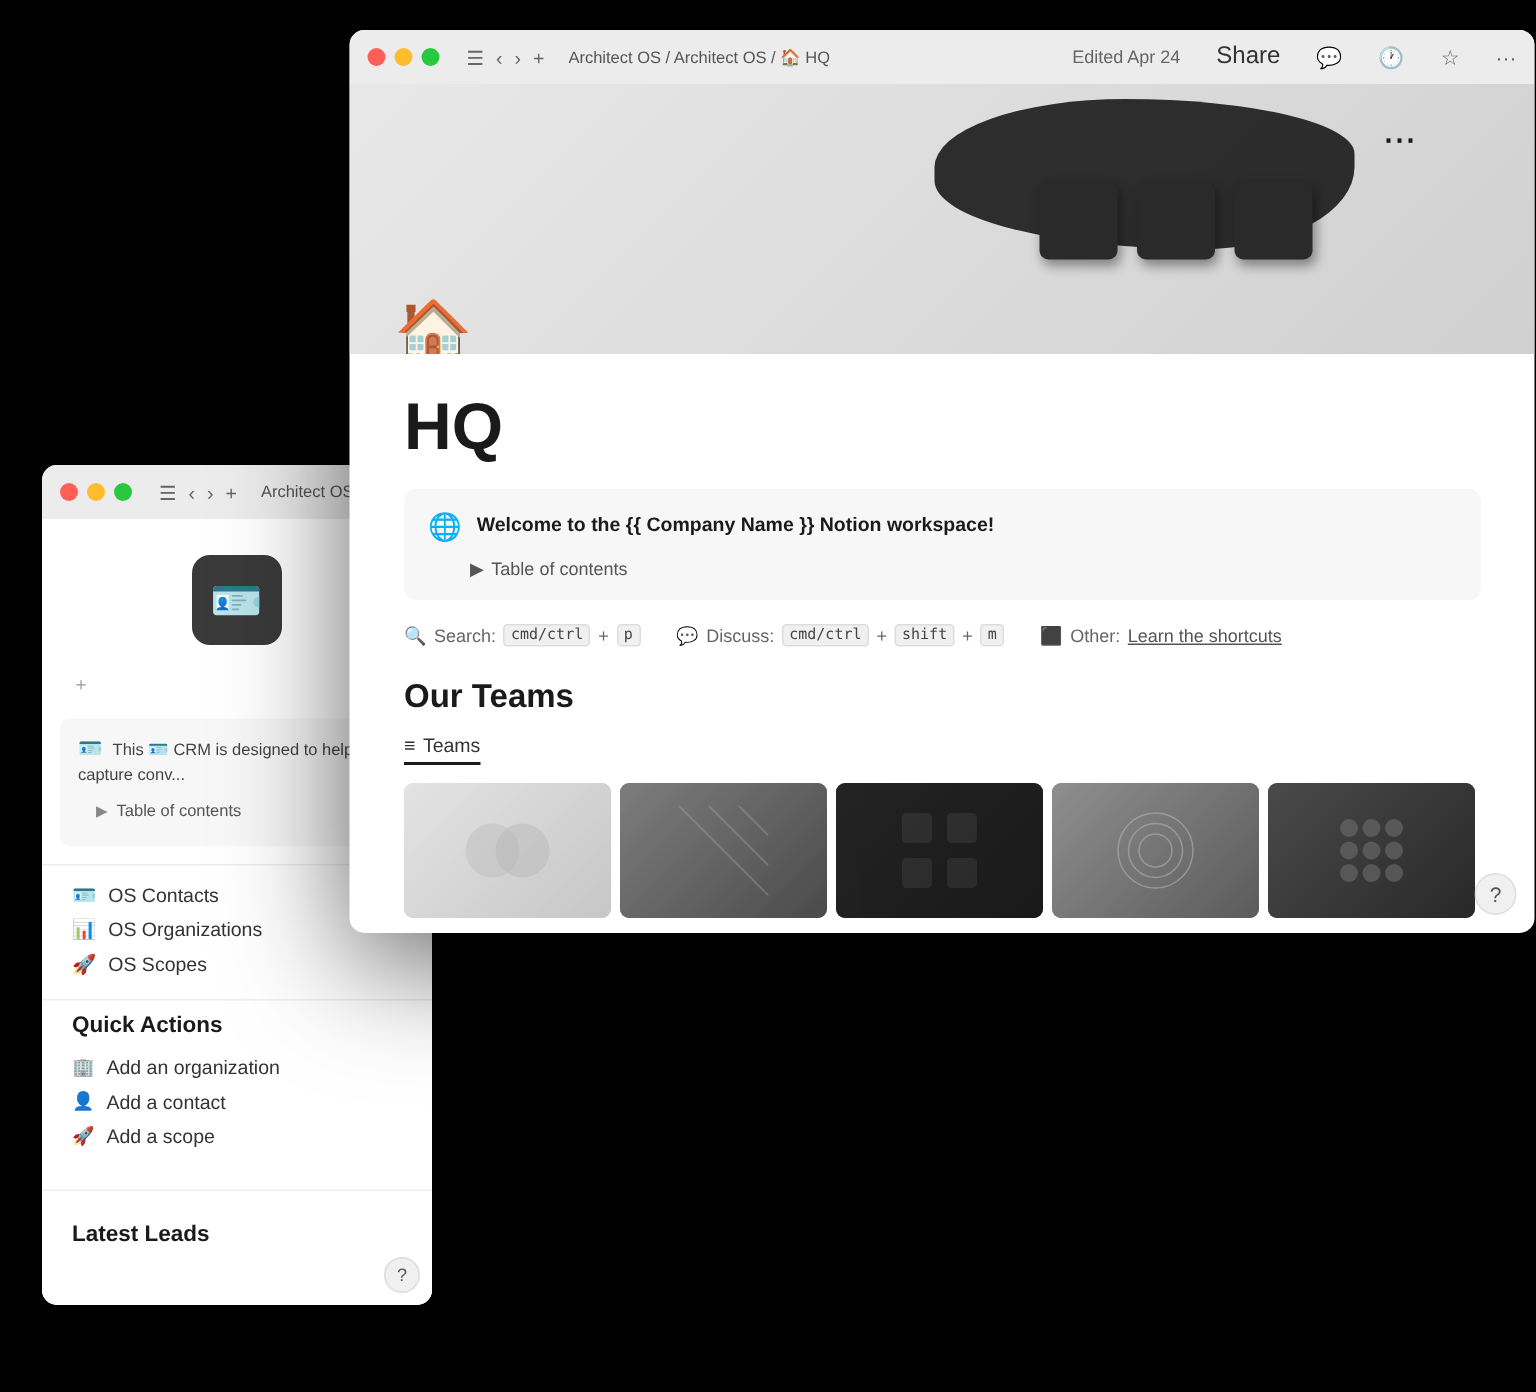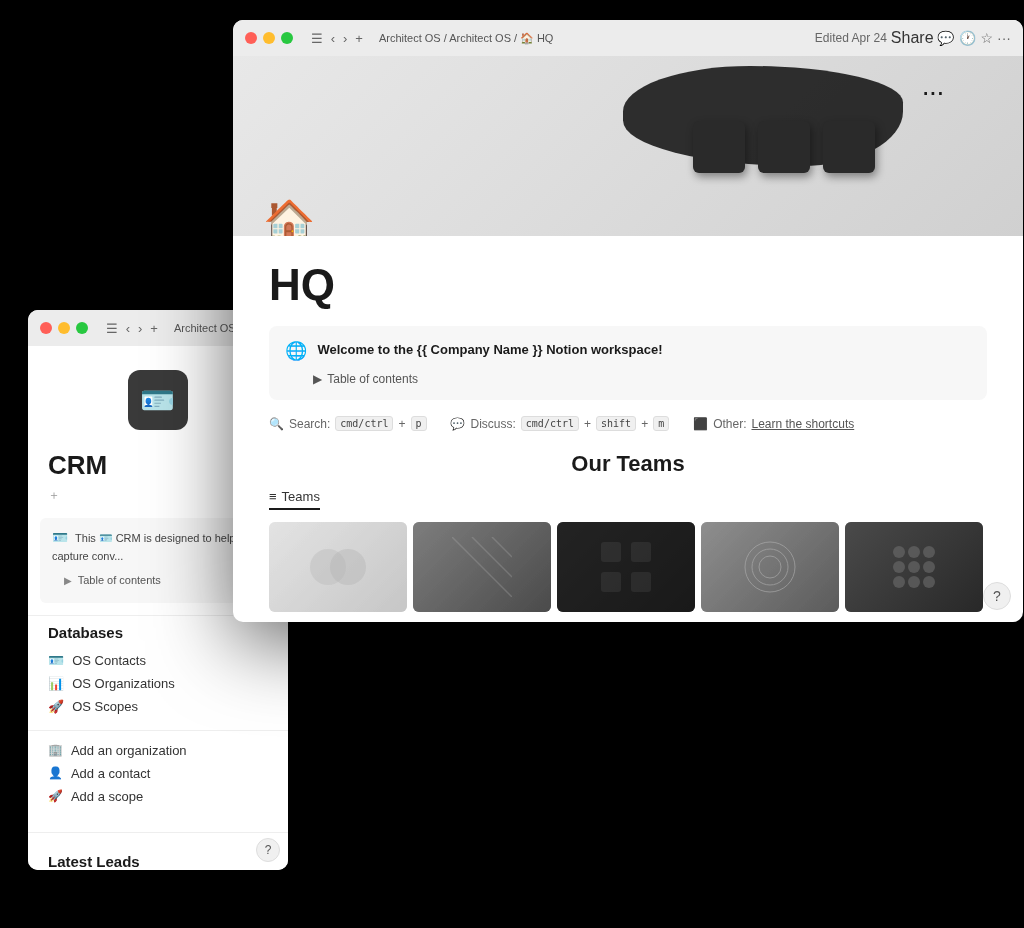--- a/index.html
+++ b/index.html
@@ -194,21 +194,21 @@
       display: flex;
       align-items: center;
       padding: 0 12px;
       gap: 8px;
       flex-shrink: 0;
     }
     .titlebar-right {
       margin-left: auto;
       display: flex;
       align-items: center;
-      gap: 4px;
+      gap: 24px;
       font-size: 12px;
       color: #666;
     }
     .share-btn {
       font-size: 16px;
       color: #333;
       font-weight: 500;
       cursor: pointer;
     }
     .titlebar-right-icon {
@@ -349,21 +349,20 @@
       color: #555;
       text-decoration: underline;
       cursor: pointer;
     }
 
     .section-title-large {
       font-size: 22px;
       font-weight: 700;
       color: #1a1a1a;
       margin-bottom: 12px;
-      text-align: center;
     }
     .teams-tab-bar {
       display: flex;
       gap: 8px;
       margin-bottom: 12px;
     }
     .teams-tab {
       display: flex;
       align-items: center;
       gap: 5px;
@@ -441,51 +440,50 @@
       <span class="nav-btn">›</span>
       <span class="nav-btn">+</span>
     </div>
     <span class="titlebar-breadcrumb">Architect OS /</span>
   </div>
 
   <div class="content">
     <div class="crm-icon-area">
       <div class="crm-icon">🪪</div>
     </div>
-    <div class="crm-title">CRM</div>
     <div class="crm-add-row">
       <span>＋</span>
     </div>
     <div class="crm-description">
       <span class="crm-desc-icon">🪪</span>
       <span>This 🪪 CRM is designed to help you capture conv...</span>
       <div class="toc-row">
         <span class="toc-arrow">▶</span>
         <span>Table of contents</span>
       </div>
     </div>
 
     <div class="section-divider"></div>
-    <div class="section-heading">Databases</div>
     <div class="db-item">
       <span class="db-item-icon">🪪</span>
       <span>OS Contacts</span>
     </div>
     <div class="db-item">
       <span class="db-item-icon">📊</span>
       <span>OS Organizations</span>
     </div>
     <div class="db-item">
       <span class="db-item-icon">🚀</span>
       <span>OS Scopes</span>
     </div>
 
     <div class="section-divider"></div>
 
     <div class="quick-actions-section">
+      <div class="quick-actions-title">Quick Actions</div>
       <div class="qa-item">
         <span class="qa-icon">🏢</span>
         <span>Add an organization</span>
       </div>
       <div class="qa-item">
         <span class="qa-icon">👤</span>
         <span>Add a contact</span>
       </div>
       <div class="qa-item">
         <span class="qa-icon">🚀</span>

